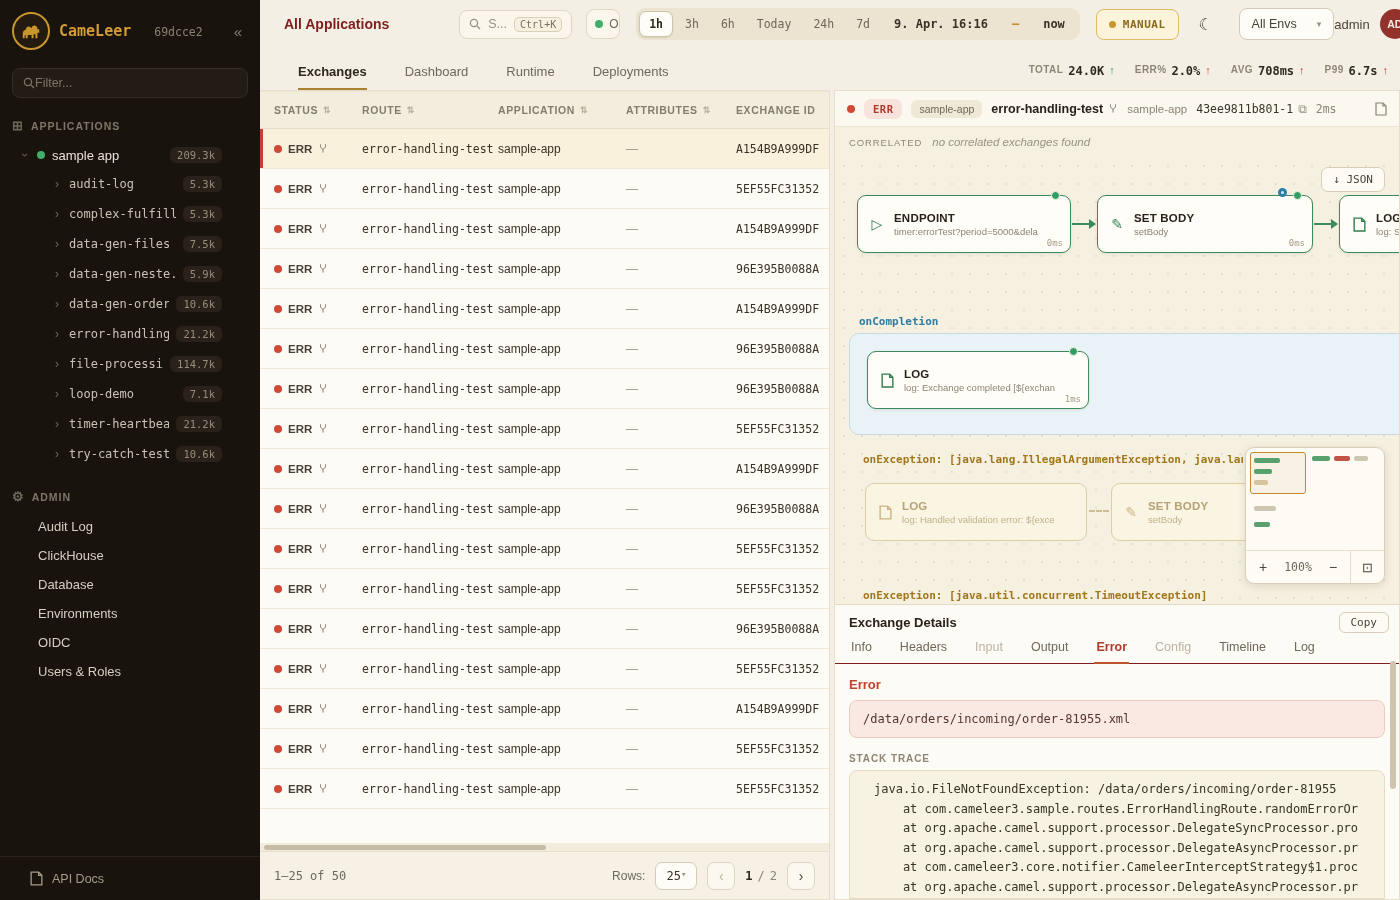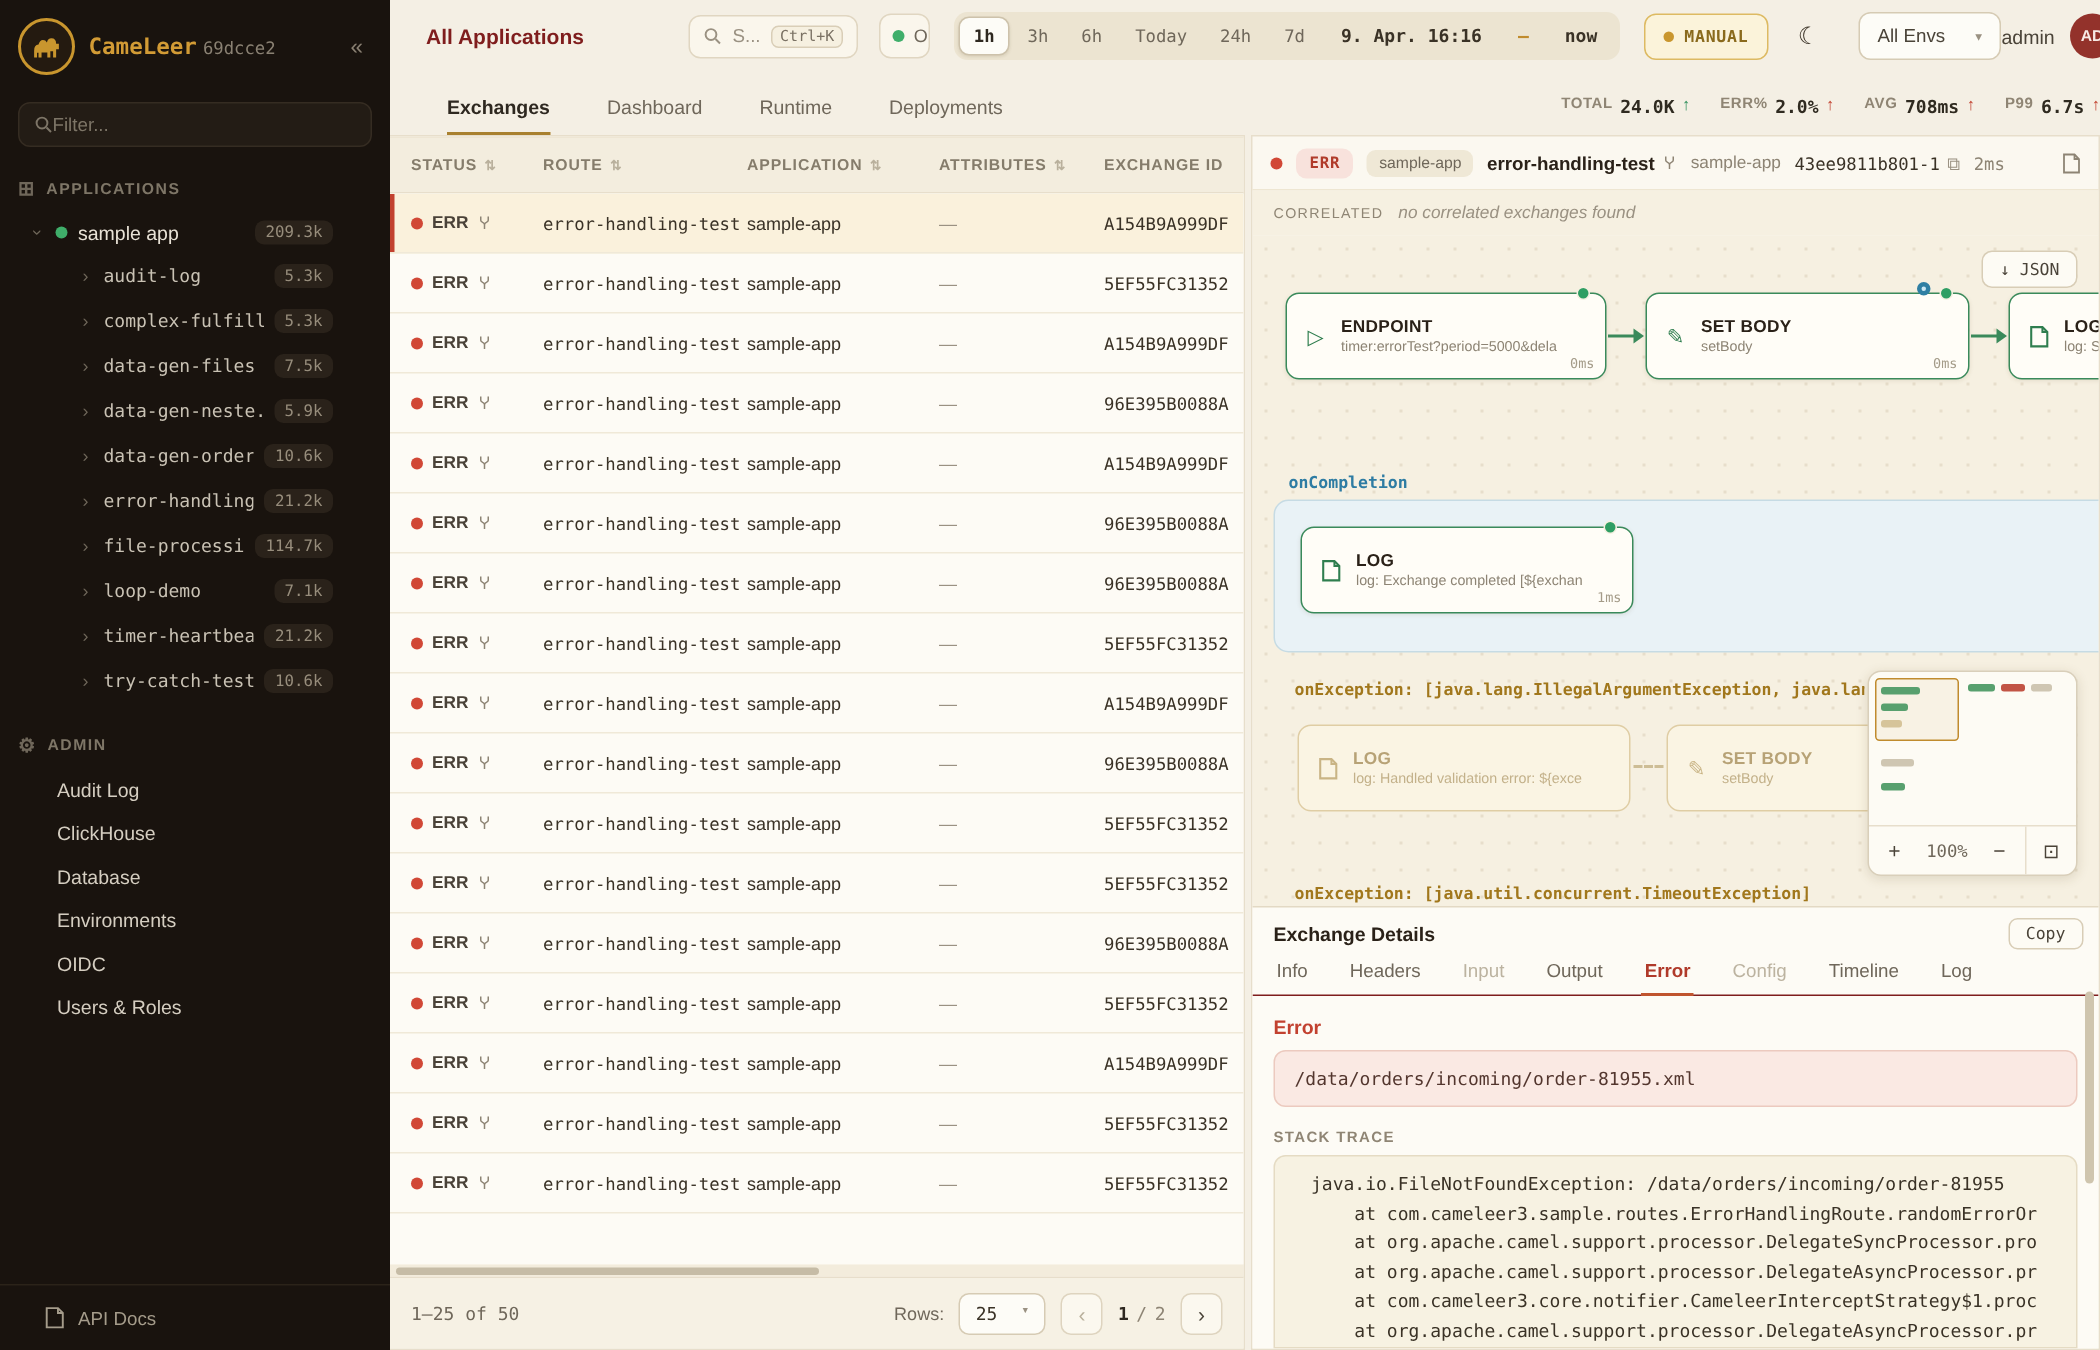--- a/index.html
+++ b/index.html
@@ -6,21 +6,21 @@
   html,body{width:1400px;height:900px;overflow:hidden;background:#f4efe4;color:#2e2820;
     font-family:"Liberation Sans",sans-serif;font-size:13px}
 
   
   .sidebar{position:absolute;left:0;top:0;width:260px;height:900px;background:#19130e;color:#cfc7b8;
     display:flex;flex-direction:column;overflow:hidden}
   .sb-header{display:flex;align-items:center;gap:9px;padding:12px 12px 10px 12px}
   .logo-badge{width:38px;height:38px;border-radius:50%;background:#241a10;border:2px solid #c9962e;
     display:flex;align-items:center;justify-content:center;flex:none}
   .logo-badge svg{width:22px;height:22px}
-  .logo-text{display:flex;align-items:baseline;gap:4px;min-width:0;flex:1}
+  .logo-text{display:flex;align-items:baseline;gap:23px;min-width:0;flex:1}
   .logo-title{color:#d29b35;font:bold 15px "DejaVu Sans Mono",monospace}
   .logo-suffix{color:#8a8173;font:11.5px "DejaVu Sans Mono",monospace}
   .collapse{color:#8a8173;font-size:15px;padding:2px 6px;cursor:pointer}
   .sb-filter{margin:8px 12px 0 12px;height:30px;background:#231c15;border:1px solid #352c22;border-radius:8px;
     display:flex;align-items:center;gap:0;padding:0 10px;color:#7d7567;font-size:12.5px}
   .sb-filter svg{width:12px;height:12px;flex:none}
   .sb-section-header{display:flex;align-items:center;gap:7px;color:#7e7667;font-size:10.5px;font-weight:bold;
     letter-spacing:1px;padding:20px 12px 8px 12px}
   .sb-section-header .sec-icon{font-size:13px;color:#6f675a}
   .tree-root{display:flex;align-items:center;gap:7px;padding:6px 38px 6px 20px;cursor:pointer}
@@ -70,21 +70,21 @@
   .icon-btn{width:34px;height:34px;border-radius:50%;display:flex;align-items:center;justify-content:center;
     color:#3a3226;font-size:16px;margin-left:10px;cursor:pointer;flex:none}
   .env-select{display:flex;align-items:center;gap:20px;background:#fdfcf7;border:1px solid #d6cbb4;border-radius:8px;
     padding:8px 12px;font-size:12.5px;color:#4a4338;margin-left:16px;cursor:pointer;flex:none}
   .caret{color:#9a9182;font-size:9px}
   .user-area{margin-left:auto;display:flex;align-items:center;gap:10px;flex:none}
   .user-name{font-size:13px;color:#4a4338}
   .avatar{width:30px;height:30px;border-radius:50%;background:#93322b;color:#f7e9e5;font:bold 10.5px "Liberation Sans",sans-serif;
     display:flex;align-items:center;justify-content:center;cursor:pointer}
 
-  .subbar{height:42px;display:flex;align-items:flex-end;padding:0 0 0 38px}
+  .subbar{height:42px;display:flex;align-items:flex-end;padding:0 12px 0 38px}
   .main-tabs{display:flex;gap:38px}
   .main-tab{font-size:13px;color:#6f675a;padding-bottom:11px;cursor:pointer}
   .main-tab.active{color:#2e2820;font-weight:bold;border-bottom:2.5px solid #a9812f;padding-bottom:9px}
   .stats{margin-left:auto;display:flex;gap:20px;align-items:baseline;padding-bottom:12px}
   .stat{display:flex;gap:5px;align-items:flex-start}
   .s-label{font-size:10px;font-weight:bold;color:#8f8574;letter-spacing:.4px}
   .s-value{font:bold 12px "DejaVu Sans Mono",monospace;color:#2f2a20}
   .s-arrow{font-size:11px}
   .s-arrow.good{color:#2f8f5b}
   .s-arrow.bad{color:#c2412f}
@@ -118,21 +118,21 @@
   .fork-icon svg{width:10px;height:11px;display:block}
   .cell.c-route,.cell.c-id{font-family:"DejaVu Sans Mono",monospace;font-size:11.5px}
   .cell.c-attr{color:#9a9182}
   .table-hscroll{height:8px;background:#f3ecdc;position:relative;flex:none}
   .hthumb{position:absolute;left:4px;top:2px;width:282px;height:5px;border-radius:3px;background:#c6bca6;cursor:pointer}
   .table-footer{height:48px;border-top:1px solid #e7decb;background:#f6f1e4;display:flex;align-items:center;
     padding:0 14px;gap:10px;flex:none}
   .range-text{font:12px "DejaVu Sans Mono",monospace;color:#6f675a}
   .tf-spacer{flex:1}
   .rows-label{font-size:12px;color:#6f675a}
-  .rows-select{display:flex;align-items:flex-start;gap:16px;background:#fdfcf7;border:1px solid #d6cbb4;border-radius:7px;
+  .rows-select{display:flex;align-items:flex-start;background:#fdfcf7;border:1px solid #d6cbb4;border-radius:7px;
     padding:6px 10px;font:12px "DejaVu Sans Mono",monospace;color:#3a3226;cursor:pointer}
   .page-btn{width:28px;height:28px;border:1px solid #ded4bf;border-radius:7px;background:#fbf8ef;color:#b9b09c;
     display:flex;align-items:center;justify-content:center;font-size:14px;cursor:pointer}
   .page-btn.enabled{color:#4a4338}
   .page-ind{font:12px "DejaVu Sans Mono",monospace;color:#8d8474;display:flex;gap:5px}
   .page-ind .cur{color:#2e2820;font-weight:bold}
 
   .panel-gap{width:4px;flex:none}
 
   

